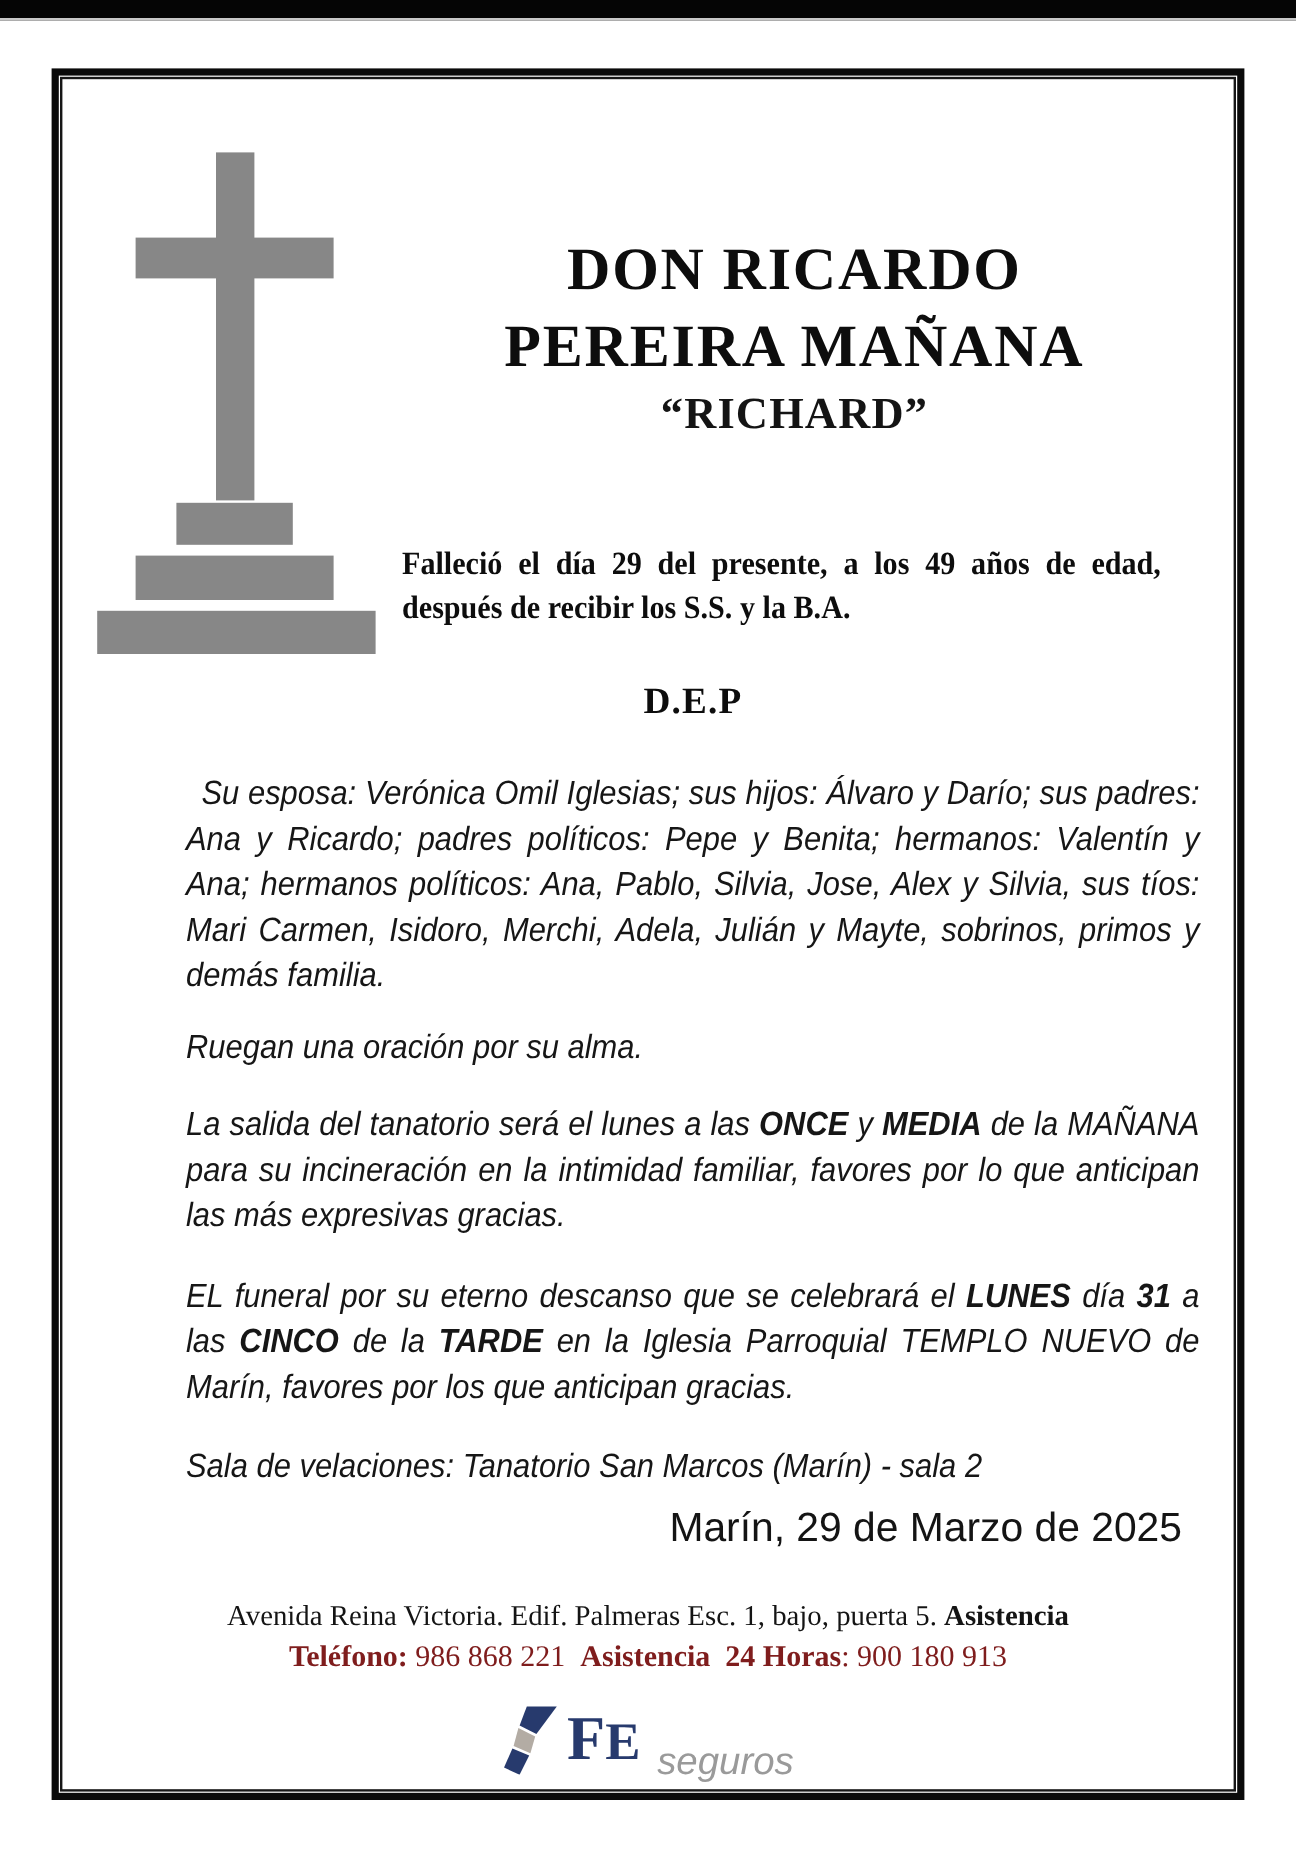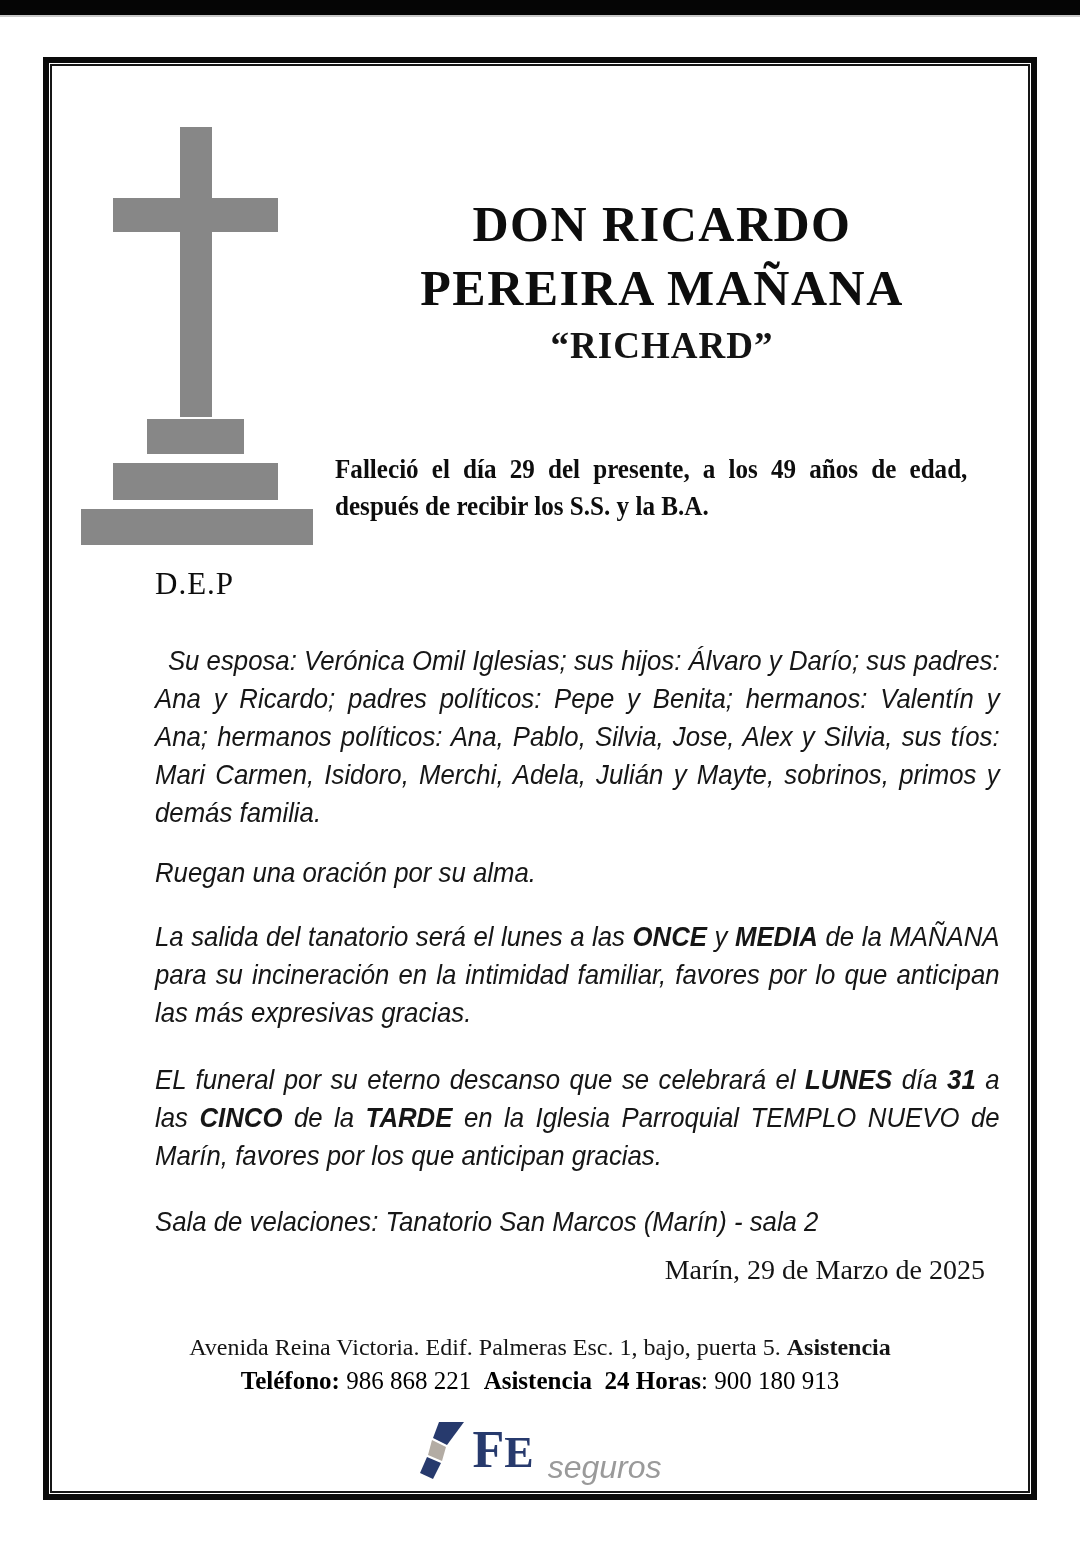--- a/index.html
+++ b/index.html
@@ -56,21 +56,21 @@
   .death-par {
     position:absolute; left:283px; top:358px; width:680px;
     transform:scaleX(0.93); transform-origin:left top;
     font-size:27px; font-weight:700; line-height:37px;
     text-align:justify; color:#0d0d0d;
     font-family:"Liberation Serif", serif;
   }
 
   .dep {
     position:absolute; left:103px; top:500px; width:845px;
-    text-align:left; font-size:31px; font-weight:400;
+    text-align:center; font-size:31px; font-weight:700;
     letter-spacing:1px; color:#0d0d0d;
   }
 
   .body-par {
     position:absolute; left:103px; margin:0;
     width:918px; transform:scaleX(0.92); transform-origin:left top;
     font-family:"Liberation Sans", sans-serif;
     font-style:italic;
     font-size:28px; line-height:38px;
     text-align:justify; color:#161616;
@@ -78,32 +78,32 @@
   .seg-bold { font-weight:700; }
 
   .fam     { top:576px; text-indent:14px; }
   .pray    { top:788px; text-align:left; }
   .salida  { top:852px; }
   .funeral { top:995px; }
   .sala    { top:1137px; text-align:left; }
 
   .dateline {
     position:absolute; left:103px; top:1188px; width:830px;
-    text-align:right; font-size:28px; color:#141414;
-    font-family:Liberation Serif, serif;
+    text-align:right; font-size:34px; color:#141414;
+    font-family:Liberation Sans, sans-serif;
   }
 
   .footer-line1 {
     position:absolute; left:0; top:1268px; width:100%;
     text-align:center; font-size:24px; color:#141414;
     white-space:pre-wrap;
   }
   .footer-line2 {
     position:absolute; left:0; top:1301px; width:100%;
-    text-align:center; font-size:25px; color:#000000;
+    text-align:center; font-size:25px; color:#7f1d1d;
     white-space:pre-wrap;
   }
 
   .logo {
     position:absolute; left:0; top:1347px; width:100%;
     display:flex; justify-content:center; align-items:center; gap:8px;
   }
   .logo-icon { width:46px; height:58px; flex:0 0 auto; }
   .logo-fe {
     font-family:"Liberation Serif", serif;

